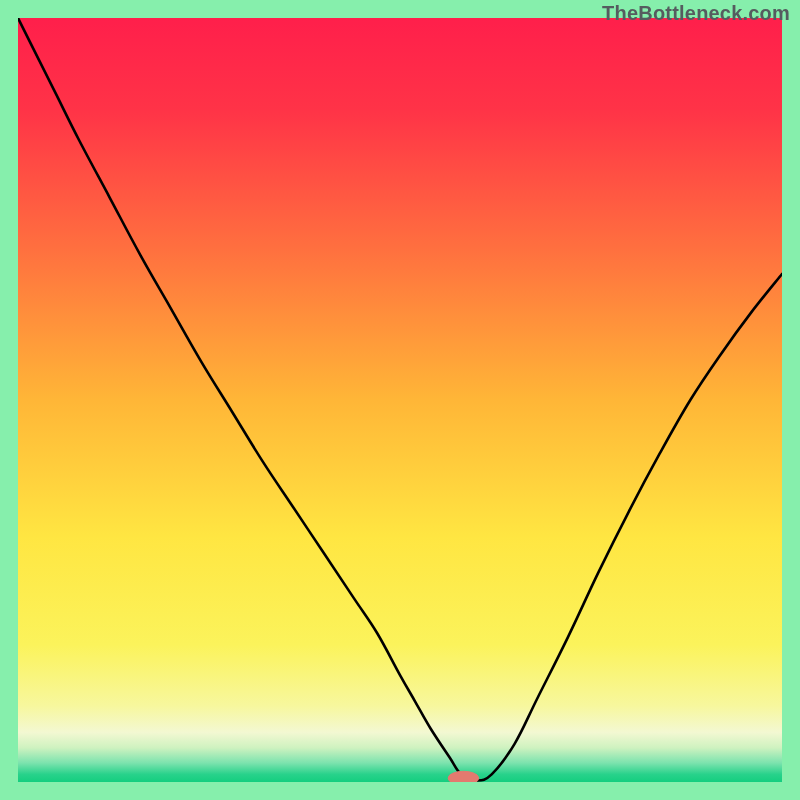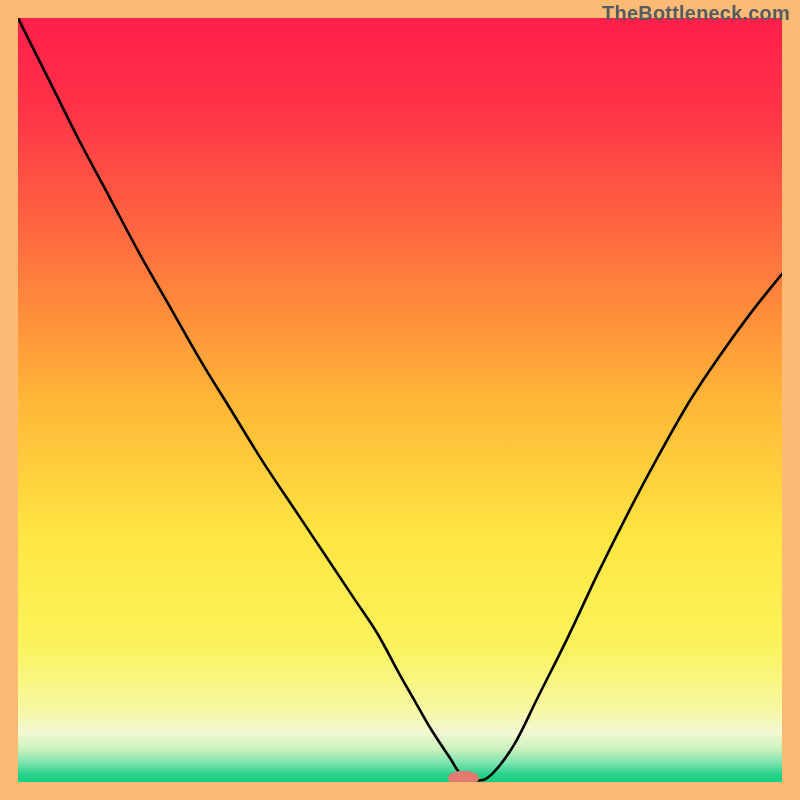--- a/index.html
+++ b/index.html
@@ -6,21 +6,21 @@
     margin: 0;
     padding: 0;
     width: 800px;
     height: 800px;
     overflow: hidden;
     font-family: Arial, Helvetica, sans-serif;
   }
   .frame {
     width: 800px;
     height: 800px;
-    background: #fdba74;
+    background: #86efac;
     position: relative;
     text-align: right;
   }
   .plot {
     position: absolute;
     left: 18px;
     top: 18px;
     width: 764px;
     height: 764px;
     overflow: hidden;

